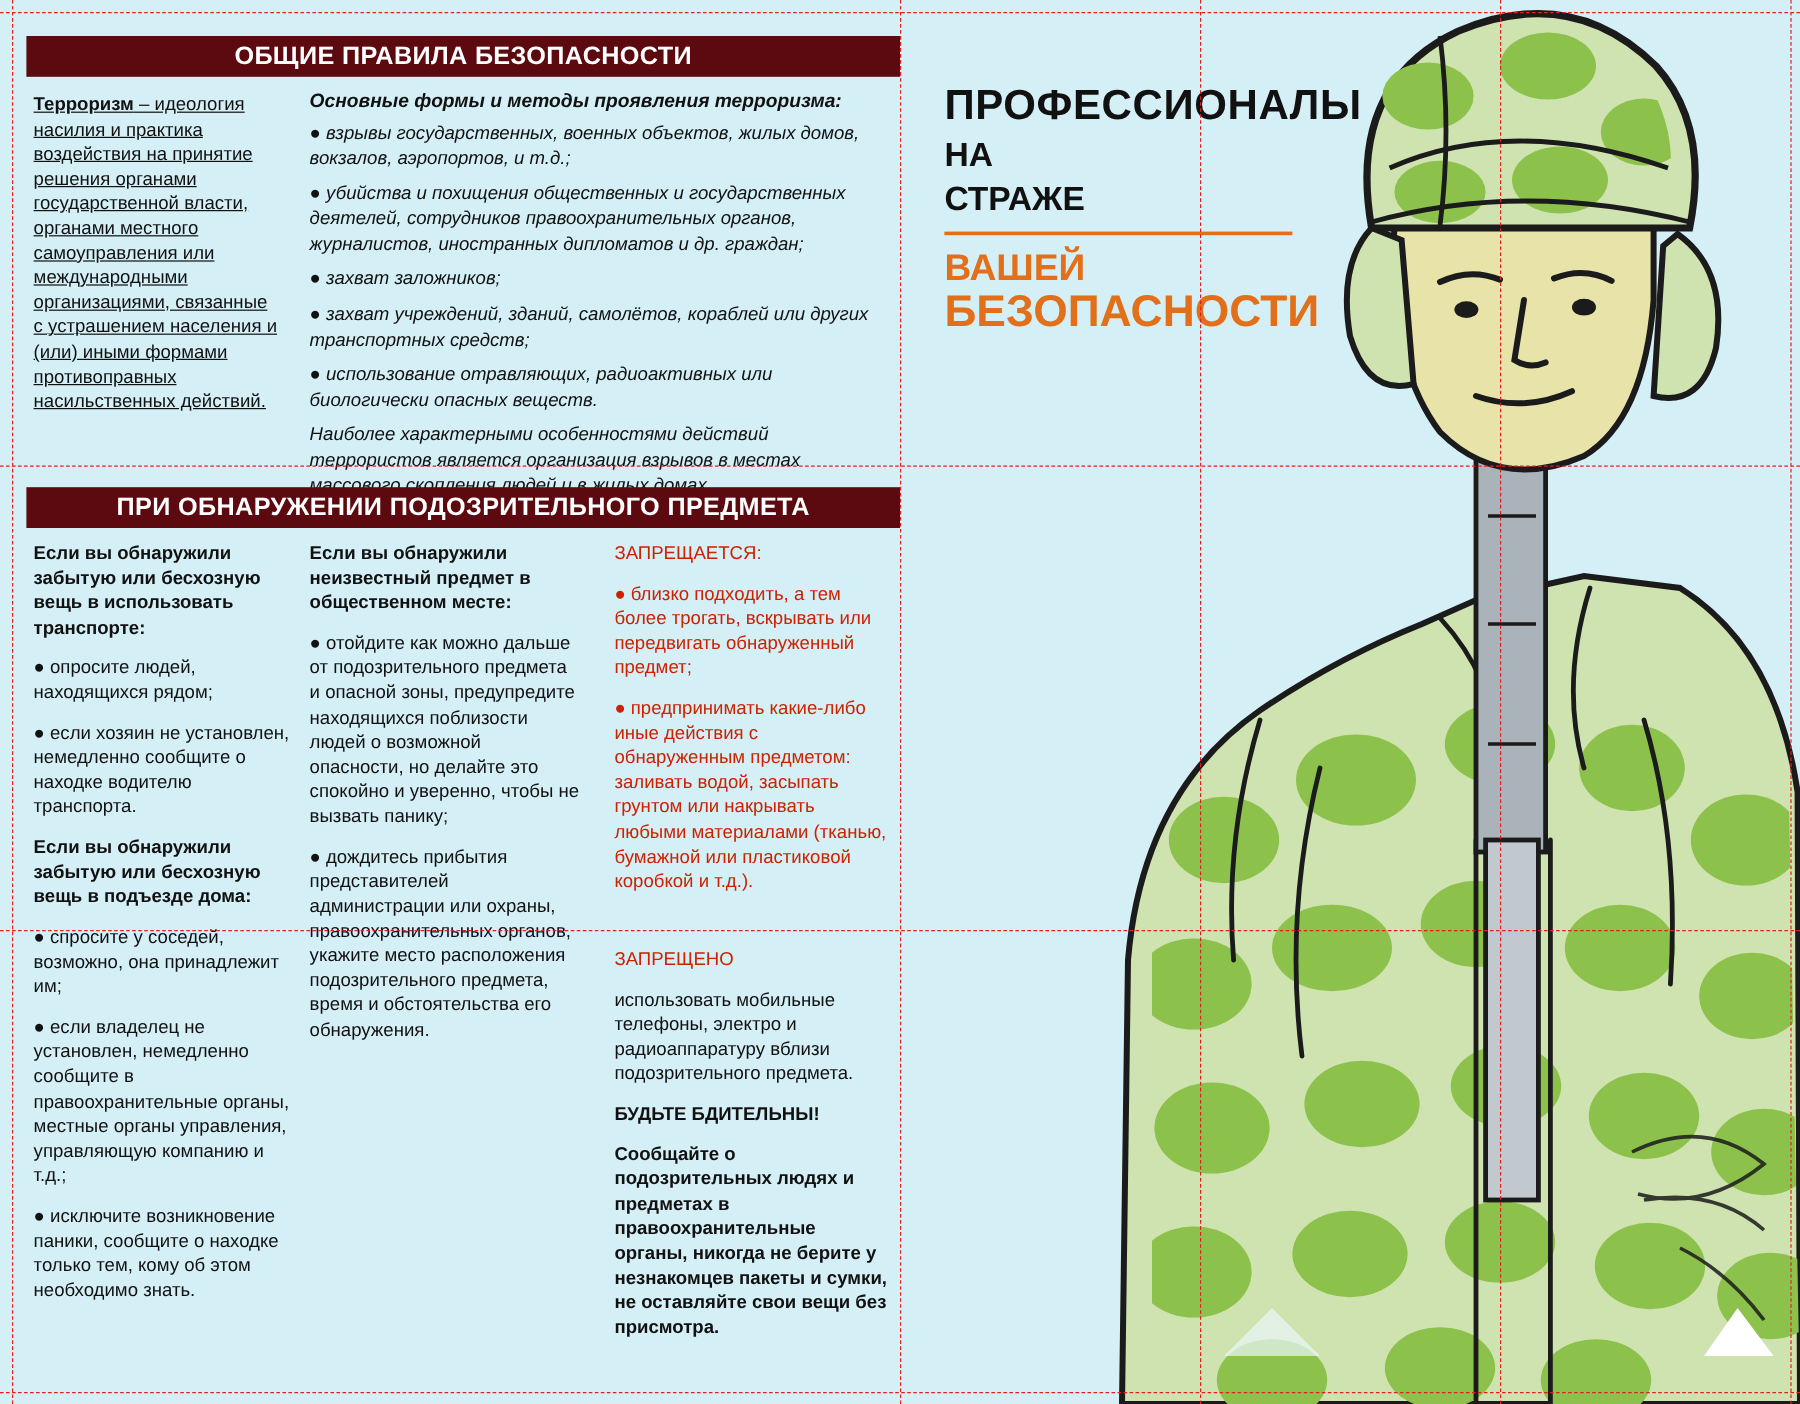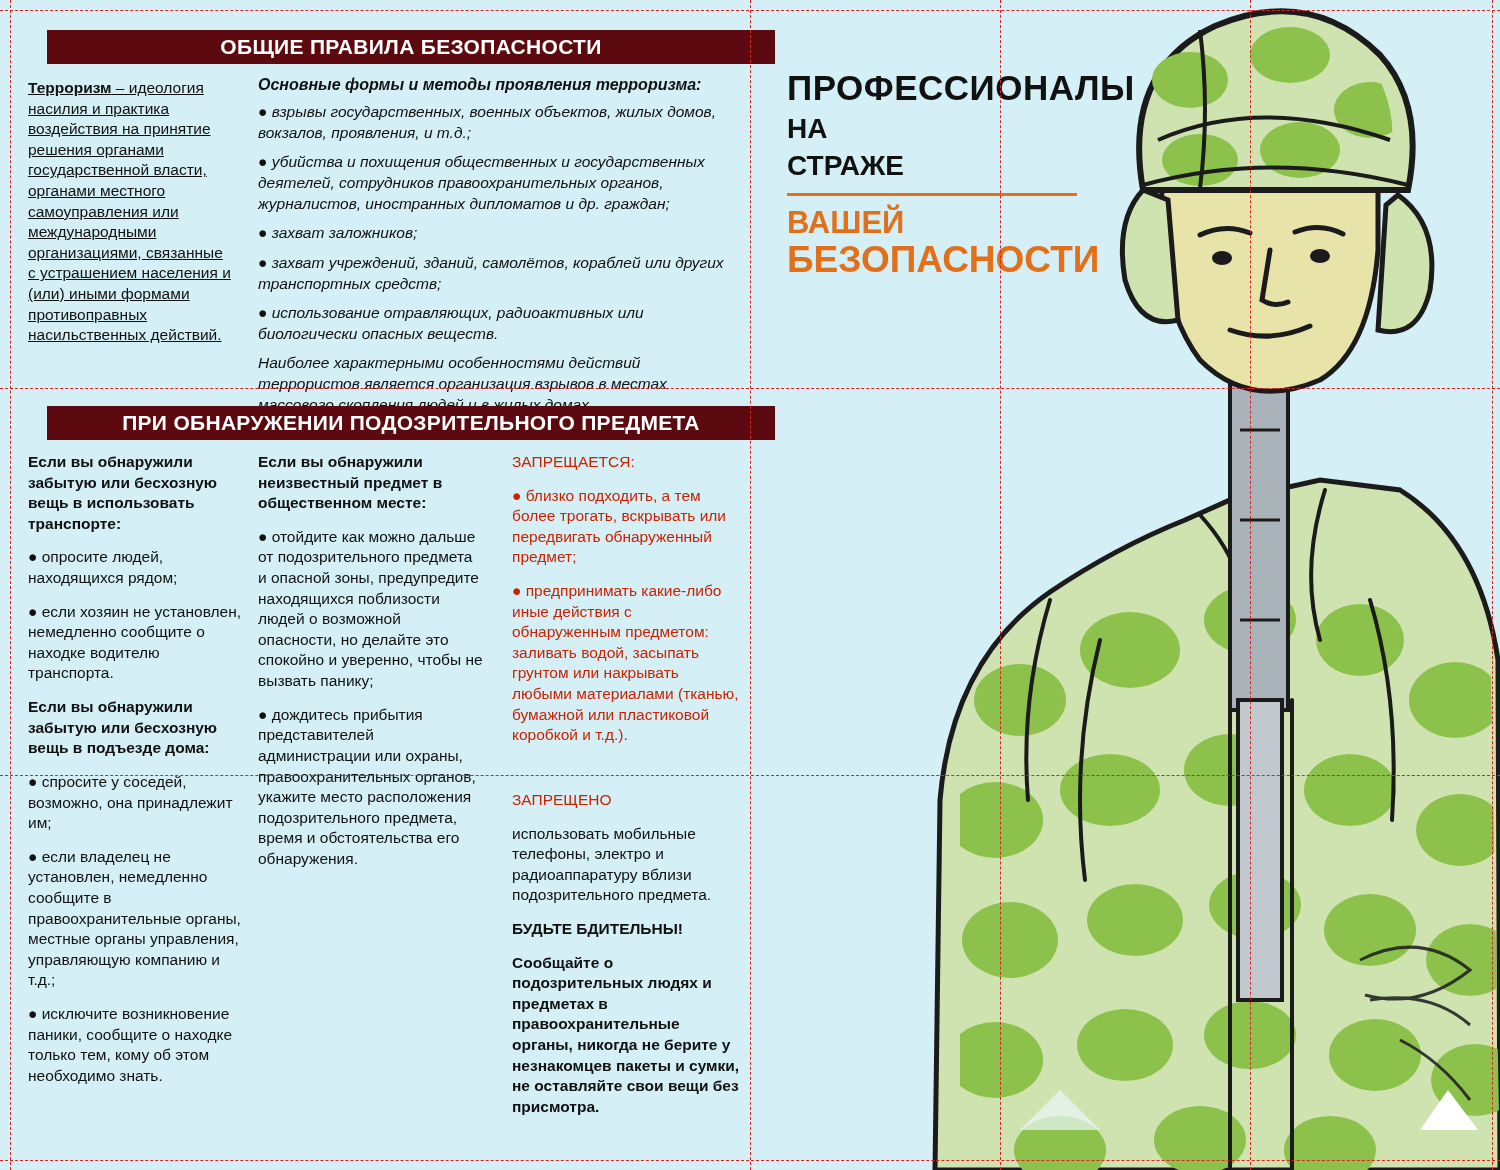--- a/index.html
+++ b/index.html
@@ -42,21 +42,21 @@
   }
   .headline .l4{
     font-size:37px;font-weight:bold;color:#e2701a;line-height:1.05;
   }
 
   
   .banner{
     position:absolute;background:#5c0a0f;color:#fff;
     font-size:21px;font-weight:bold;text-align:center;
     letter-spacing:.3px;
-    display:flex;align-items:center;justify-content:center;margin-left:25px;
+    display:flex;align-items:center;justify-content:center;
   }
   #banner1{left:22px;top:30px;width:728px;height:34px;}
   #banner2{left:22px;top:406px;width:728px;height:34px;}
 
   
   .col{position:absolute;color:#111;}
   p{margin:0 0 9px 0;}
   .t{font-size:15.5px;line-height:1.33;}
   .b{font-weight:bold;}
   .red{color:#cc2200;}
@@ -189,21 +189,21 @@
   </div>
 
   <div class="banner" id="banner1">ОБЩИЕ ПРАВИЛА БЕЗОПАСНОСТИ</div>
 
   <div class="col t" id="s1c1">
     <p><span class="b">Терроризм</span><span> – идеология насилия и практика воздействия на принятие решения органами государственной власти, органами местного самоуправления или международными организациями, связанные с устрашением населения и (или) иными формами противоправных насильственных действий.</span></p>
   </div>
 
   <div class="col t" id="s1c2">
     <p class="hd">Основные формы и методы проявления терроризма:</p>
-    <p>● взрывы государственных, военных объектов, жилых домов, вокзалов, проявления, и т.д.;</p>
+    <p>● взрывы государственных, военных объектов, жилых домов, вокзалов, аэропортов, и т.д.;</p>
     <p>● убийства и похищения общественных и государственных деятелей, сотрудников правоохранительных органов, журналистов, иностранных дипломатов и др. граждан;</p>
     <p>● захват заложников;</p>
     <p>● захват учреждений, зданий, самолётов, кораблей или других транспортных средств;</p>
     <p>● использование отравляющих, радиоактивных или биологически опасных веществ.</p>
     <p>Наиболее характерными особенностями действий террористов является организация взрывов в местах массового скопления людей и в жилых домах.</p>
   </div>
 
   <div class="banner" id="banner2">ПРИ ОБНАРУЖЕНИИ ПОДОЗРИТЕЛЬНОГО ПРЕДМЕТА</div>
 
   <div class="col t" id="s2c1">

